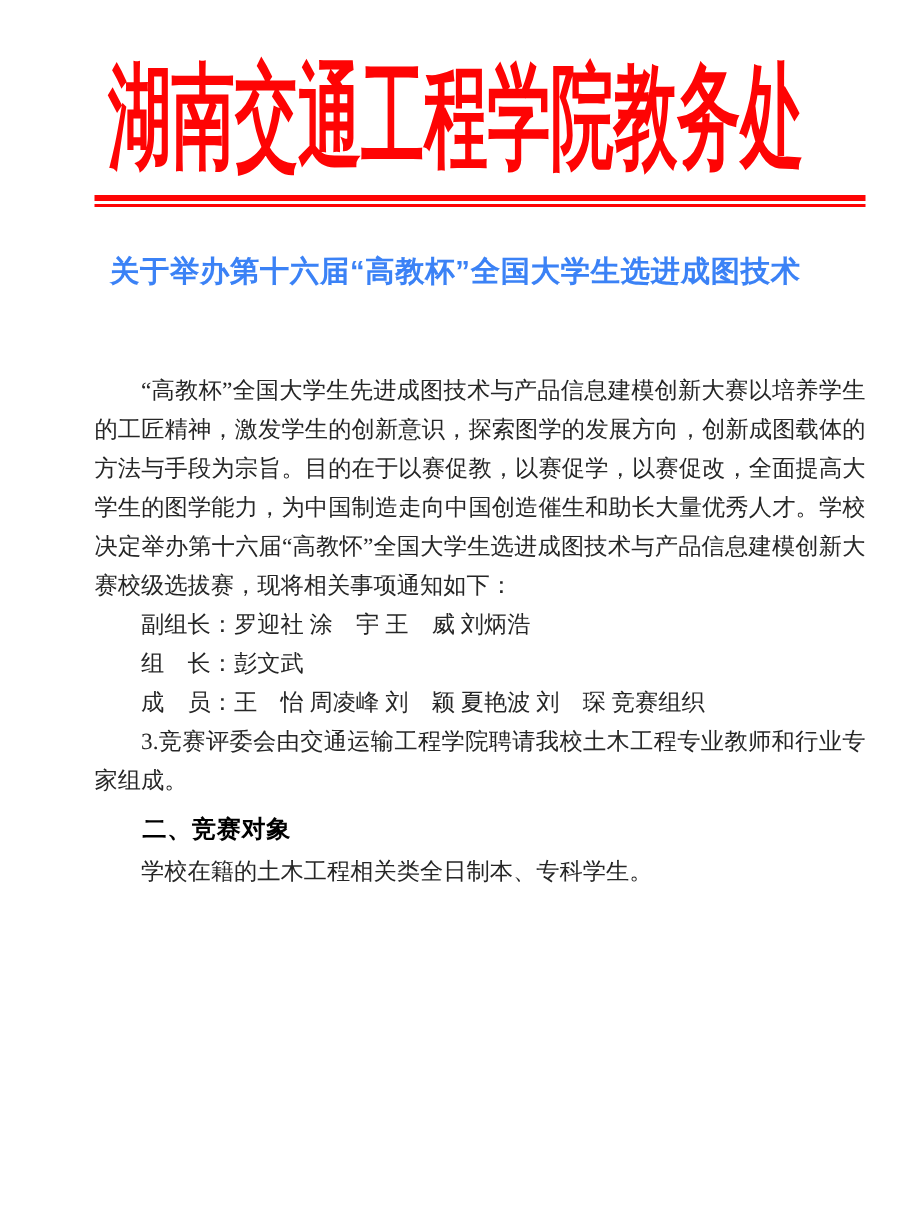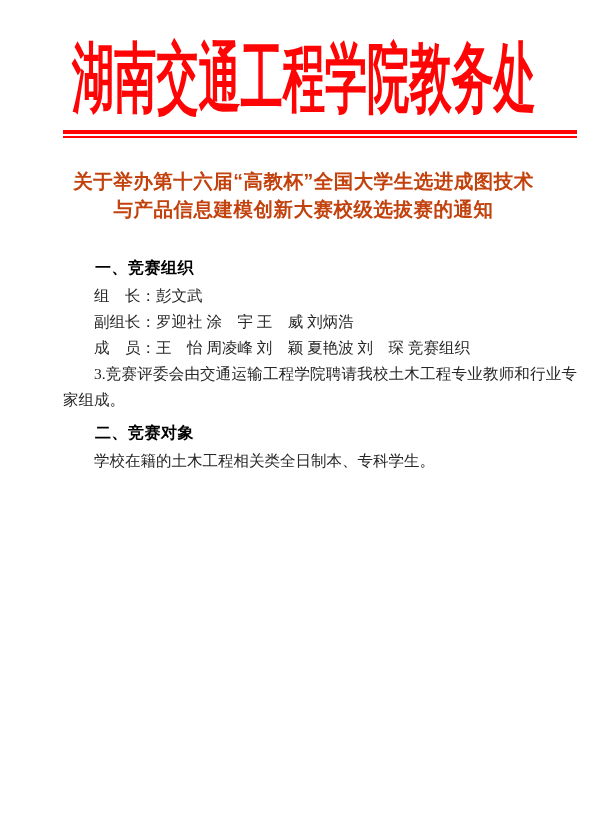--- a/index.html
+++ b/index.html
@@ -43,21 +43,21 @@
   }
   
   .doc-title{
     position:absolute;top:167px;left:0;width:607px;
     margin:0;
     text-align:center;
     font-family:"Liberation Sans","DejaVu Sans",sans-serif;
     font-weight:700;
     font-size:19.5px;
     line-height:28px;
-    color:#c2410c;
+    color:#3b82f6;
     letter-spacing:0.5px;
   }
   
   .body-area{
     position:absolute;top:248px;left:63px;width:514px;
   }
   .para{
     margin:0;
     font-size:15.5px;
     line-height:26px;
@@ -89,26 +89,26 @@
 
 <div class="page">
 
   <div class="letterhead">
     <div class="agency-row">
       <div class="agency-text">湖南交通工程学院教务处</div>
     </div>
     <div class="rule-top"></div>
   </div>
 
-  <h1 class="doc-title"><span>关于举办第十六届“高教杯”全国大学生选进成图技术</span><br><span>与产品信息建模创新大赛校级选拔赛的通知</span></h1>
+  <h1 class="doc-title"><span>关于举办第十六届“高教杯”全国大学生选进成图技术</span><br></h1>
 
   <div class="body-area" id="bodyContainer">
-      <p class="sec-heading">一、竞赛组织</p>
+      <p class="para">“高教杯”全国大学生先进成图技术与产品信息建模创新大赛以培养学生的工匠精神，激发学生的创新意识，探索图学的发展方向，创新成图载体的方法与手段为宗旨。目的在于以赛促教，以赛促学，以赛促改，全面提高大学生的图学能力，为中国制造走向中国创造催生和助长大量优秀人才。学校决定举办第十六届“高教怀”全国大学生选进成图技术与产品信息建模创新大赛校级选拔赛，现将相关事项通知如下：</p>
+      <p class="para">副组长：罗迎社 涂　宇 王　威 刘炳浩</p>
       <p class="para">组　长：彭文武</p>
-      <p class="para">副组长：罗迎社 涂　宇 王　威 刘炳浩</p>
       <p class="para">成　员：王　怡 周凌峰 刘　颖 夏艳波 刘　琛 竞赛组织</p>
       <p class="para">3.竞赛评委会由交通运输工程学院聘请我校土木工程专业教师和行业专家组成。</p>
       <p class="sec-heading">二、竞赛对象</p>
       <p class="para">学校在籍的土木工程相关类全日制本、专科学生。</p>
     </div>
 
   <div class="rule-bottom"></div>
 
 </div>
 

